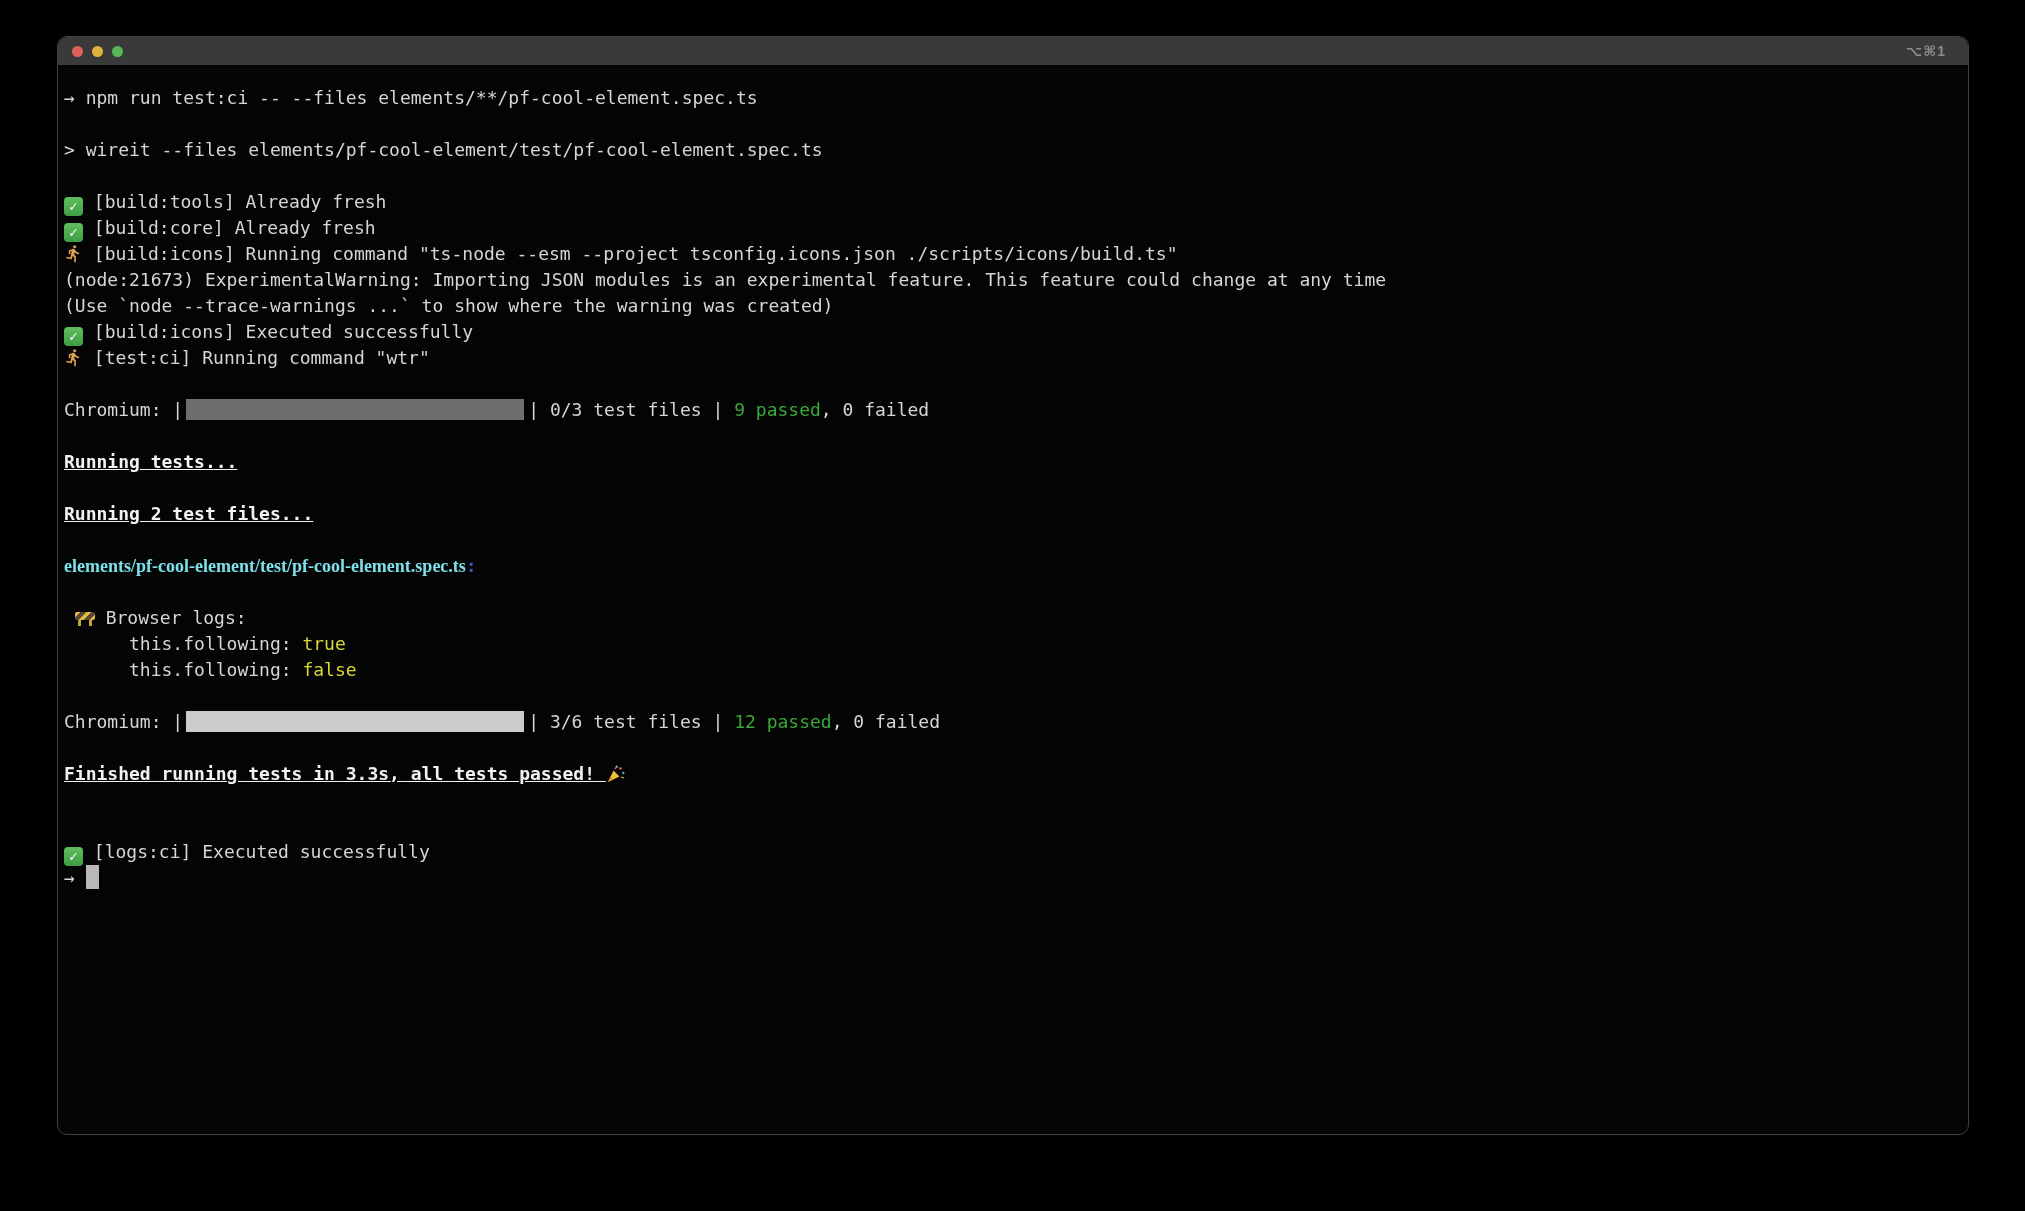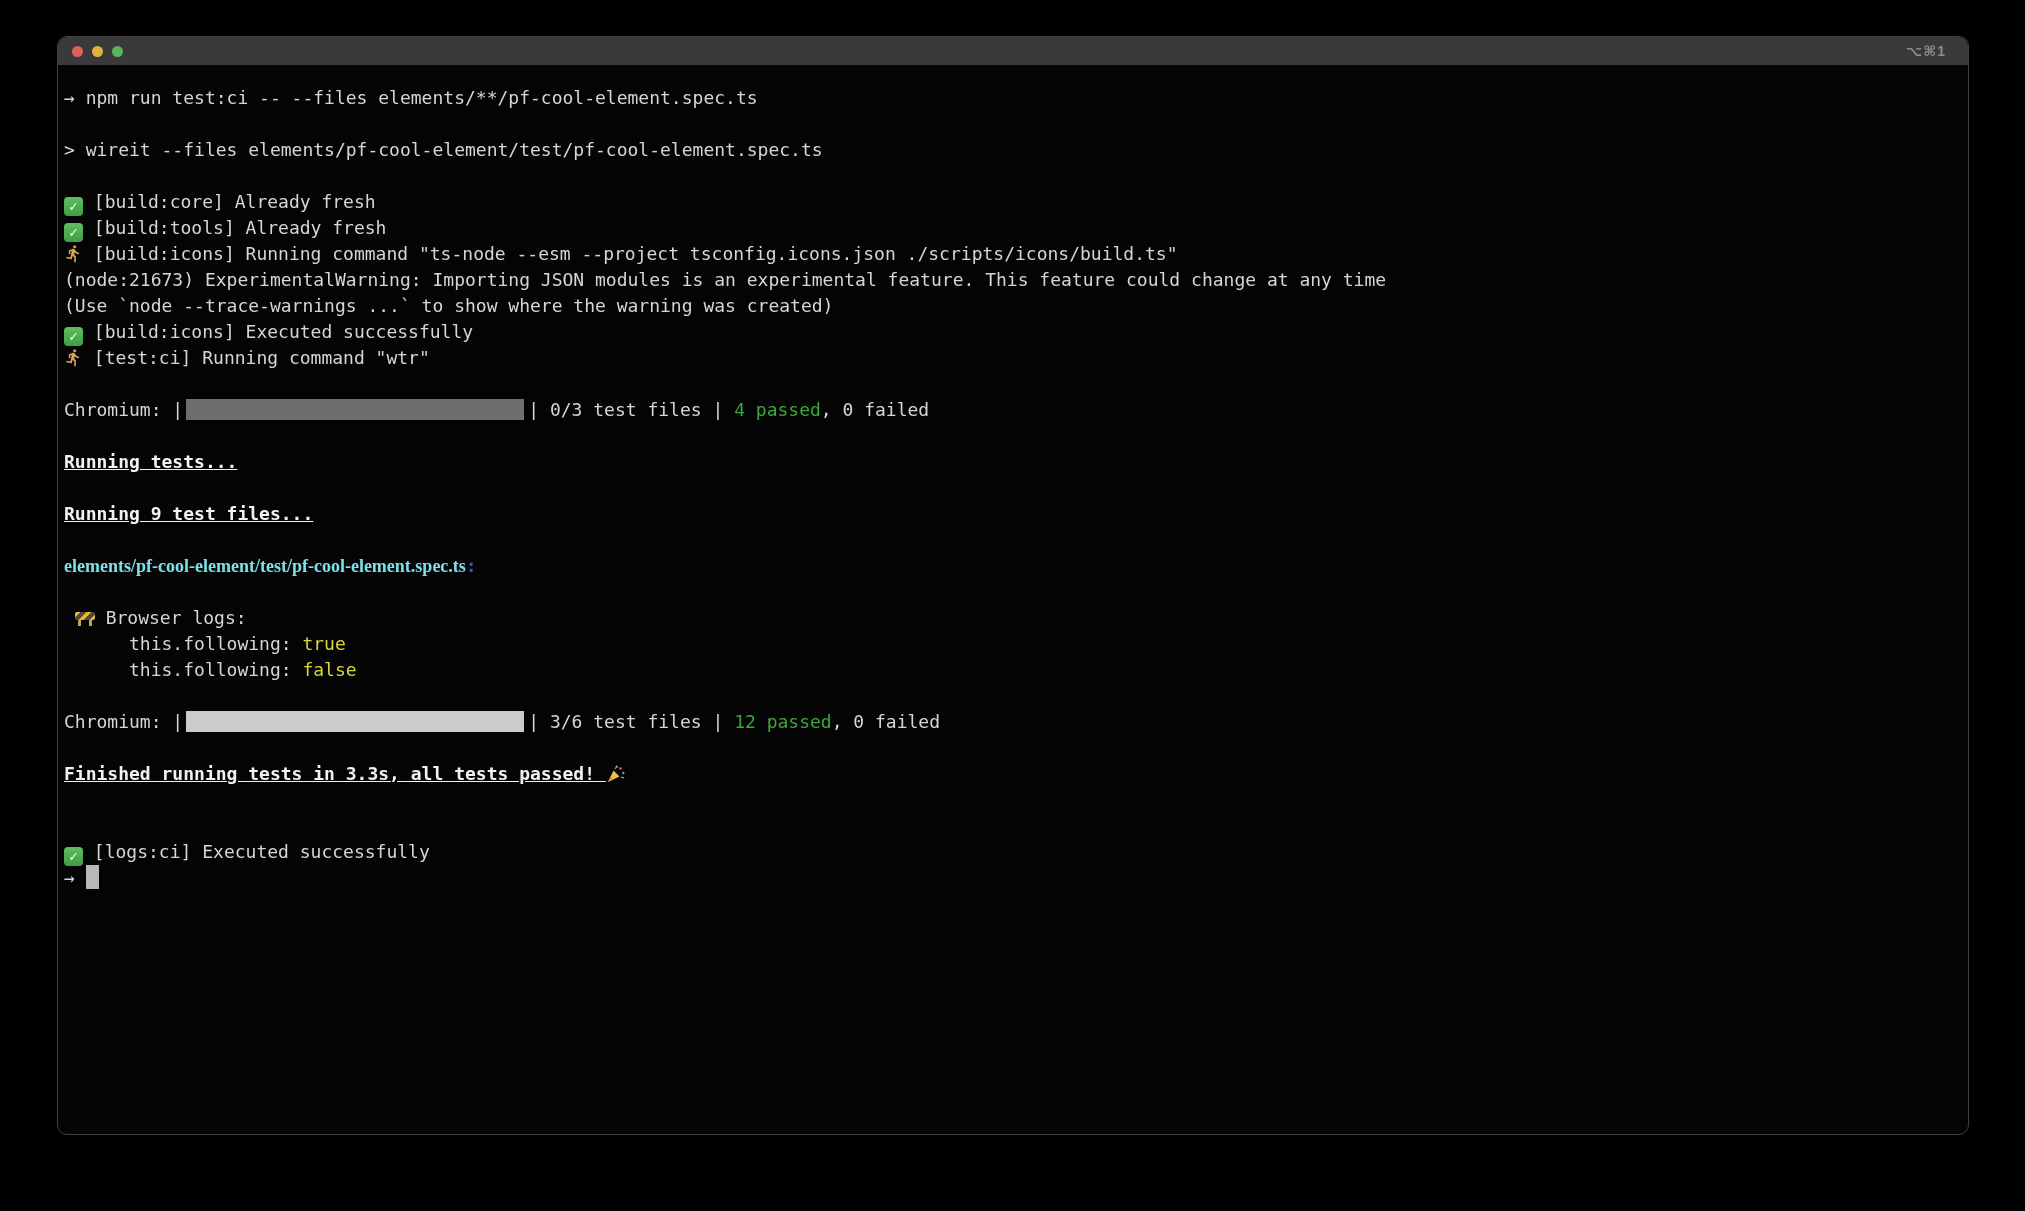--- a/index.html
+++ b/index.html
@@ -99,37 +99,37 @@
       <span class="light yellow"></span>
       <span class="light green"></span>
     </div>
     <span class="tb-shortcut">⌥⌘1</span>
   </div>
   <div class="screen">
       <div class="tline"><span class="c-fg">→ npm run test:ci -- --files elements/**/pf-cool-element.spec.ts</span></div>
       <div class="tline">&nbsp;</div>
       <div class="tline"><span class="c-fg">&gt; wireit --files elements/pf-cool-element/test/pf-cool-element.spec.ts</span></div>
       <div class="tline">&nbsp;</div>
+      <div class="tline"><span class="icon check-icon">✓</span><span class="c-fg"> [build:tools] Already fresh</span></div>
       <div class="tline"><span class="icon check-icon">✓</span><span class="c-fg"> [build:core] Already fresh</span></div>
-      <div class="tline"><span class="icon check-icon">✓</span><span class="c-fg"> [build:tools] Already fresh</span></div>
       <div class="tline"><span class="icon runner-icon"><svg width="19" height="19" viewBox="0 0 24 24">
             <path fill="#dfa552" d="M13.49 5.48c1.1 0 2-.9 2-2s-.9-2-2-2-2 .9-2 2 .9 2 2 2zm-3.6 13.9l1-4.4 2.1 2v6h2v-7.5l-2.1-2 .6-3c1.3 1.5 3.3 2.5 5.5 2.5v-2c-1.9 0-3.5-1-4.3-2.4l-1-1.6c-.4-.6-1-1-1.7-1-.3 0-.5.1-.8.1l-5.2 2.2v4.7h2v-3.4l1.8-.7-1.6 8.1-4.9-1-.4 2 7 1.4z"></path>
           </svg></span><span class="c-fg"> [build:icons] Running command "ts-node --esm --project tsconfig.icons.json ./scripts/icons/build.ts"</span></div>
       <div class="tline"><span class="c-fg">(node:21673) ExperimentalWarning: Importing JSON modules is an experimental feature. This feature could change at any time</span></div>
       <div class="tline"><span class="c-fg">(Use `node --trace-warnings ...` to show where the warning was created)</span></div>
       <div class="tline"><span class="icon check-icon">✓</span><span class="c-fg"> [build:icons] Executed successfully</span></div>
       <div class="tline"><span class="icon runner-icon"><svg width="19" height="19" viewBox="0 0 24 24">
             <path fill="#dfa552" d="M13.49 5.48c1.1 0 2-.9 2-2s-.9-2-2-2-2 .9-2 2 .9 2 2 2zm-3.6 13.9l1-4.4 2.1 2v6h2v-7.5l-2.1-2 .6-3c1.3 1.5 3.3 2.5 5.5 2.5v-2c-1.9 0-3.5-1-4.3-2.4l-1-1.6c-.4-.6-1-1-1.7-1-.3 0-.5.1-.8.1l-5.2 2.2v4.7h2v-3.4l1.8-.7-1.6 8.1-4.9-1-.4 2 7 1.4z"></path>
           </svg></span><span class="c-fg"> [test:ci] Running command "wtr"</span></div>
       <div class="tline">&nbsp;</div>
-      <div class="tline"><span class="c-fg">Chromium: |</span><span class="pbar" style="width: 338px; background: var(--bar_running);"></span><span class="c-fg">| 0/3 test files | </span><span class="c-green">4 passed</span><span class="c-fg">, 0 failed</span></div>
+      <div class="tline"><span class="c-fg">Chromium: |</span><span class="pbar" style="width: 338px; background: var(--bar_running);"></span><span class="c-fg">| 0/3 test files | </span><span class="c-green">9 passed</span><span class="c-fg">, 0 failed</span></div>
       <div class="tline">&nbsp;</div>
       <div class="tline"><span class="c-bold">Running tests...</span></div>
       <div class="tline">&nbsp;</div>
-      <div class="tline"><span class="c-bold">Running 9 test files...</span></div>
+      <div class="tline"><span class="c-bold">Running 2 test files...</span></div>
       <div class="tline">&nbsp;</div>
       <div class="tline"><span class="c-cyan">elements/pf-cool-element/test/pf-cool-element.spec.ts</span><span class="c-blue">:</span></div>
       <div class="tline">&nbsp;</div>
       <div class="tline"><span class="c-fg"> </span><span class="icon construction-icon"><span class="bar"></span></span><span class="c-fg"> Browser logs:</span></div>
       <div class="tline"><span class="c-fg">      this.following: </span><span class="c-yellow">true</span></div>
       <div class="tline"><span class="c-fg">      this.following: </span><span class="c-yellow">false</span></div>
       <div class="tline">&nbsp;</div>
       <div class="tline"><span class="c-fg">Chromium: |</span><span class="pbar" style="width: 338px; background: var(--bar_done);"></span><span class="c-fg">| 3/6 test files | </span><span class="c-green">12 passed</span><span class="c-fg">, 0 failed</span></div>
       <div class="tline">&nbsp;</div>
       <div class="tline"><span class="c-bold">Finished running tests in 3.3s, all tests passed! </span><span class="icon party-icon"><svg width="20" height="20" viewBox="0 0 20 20">

